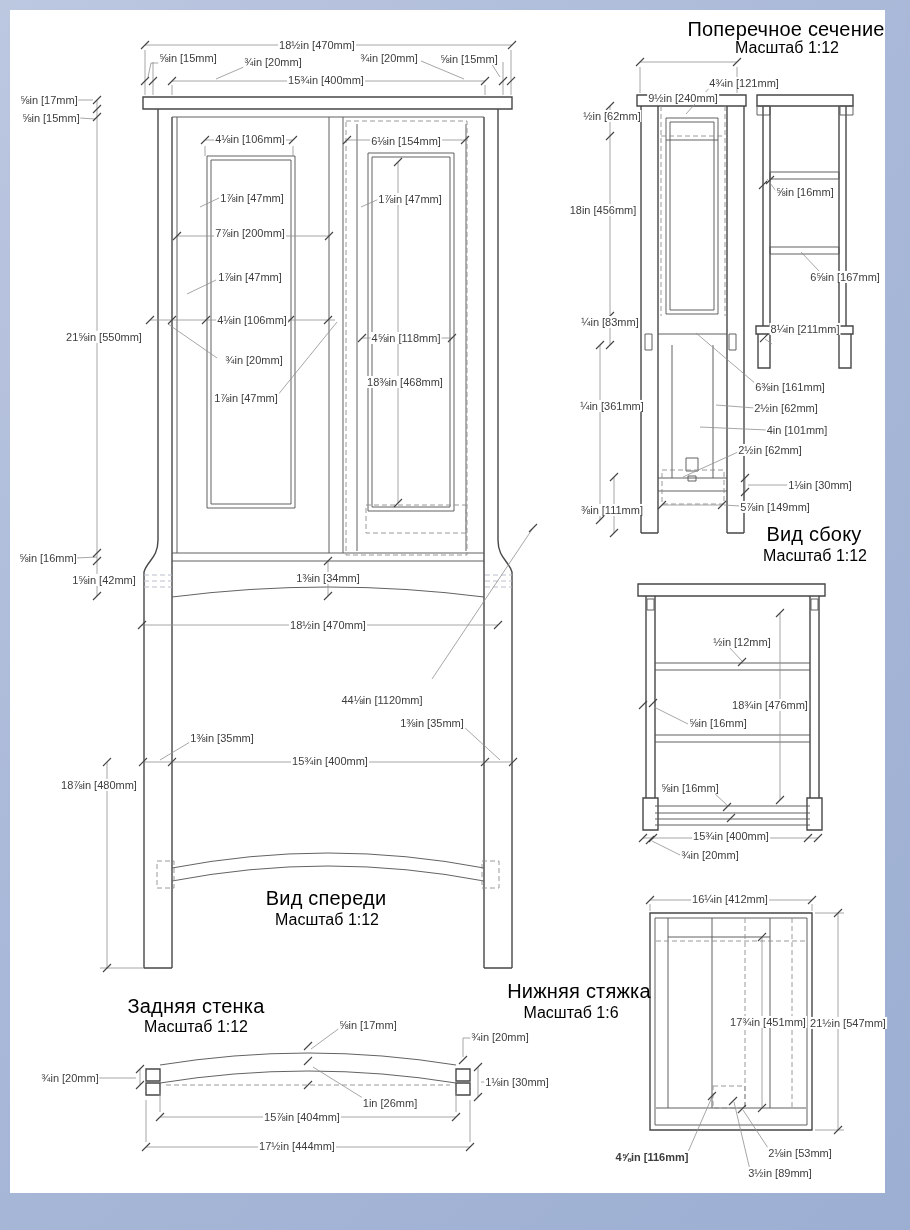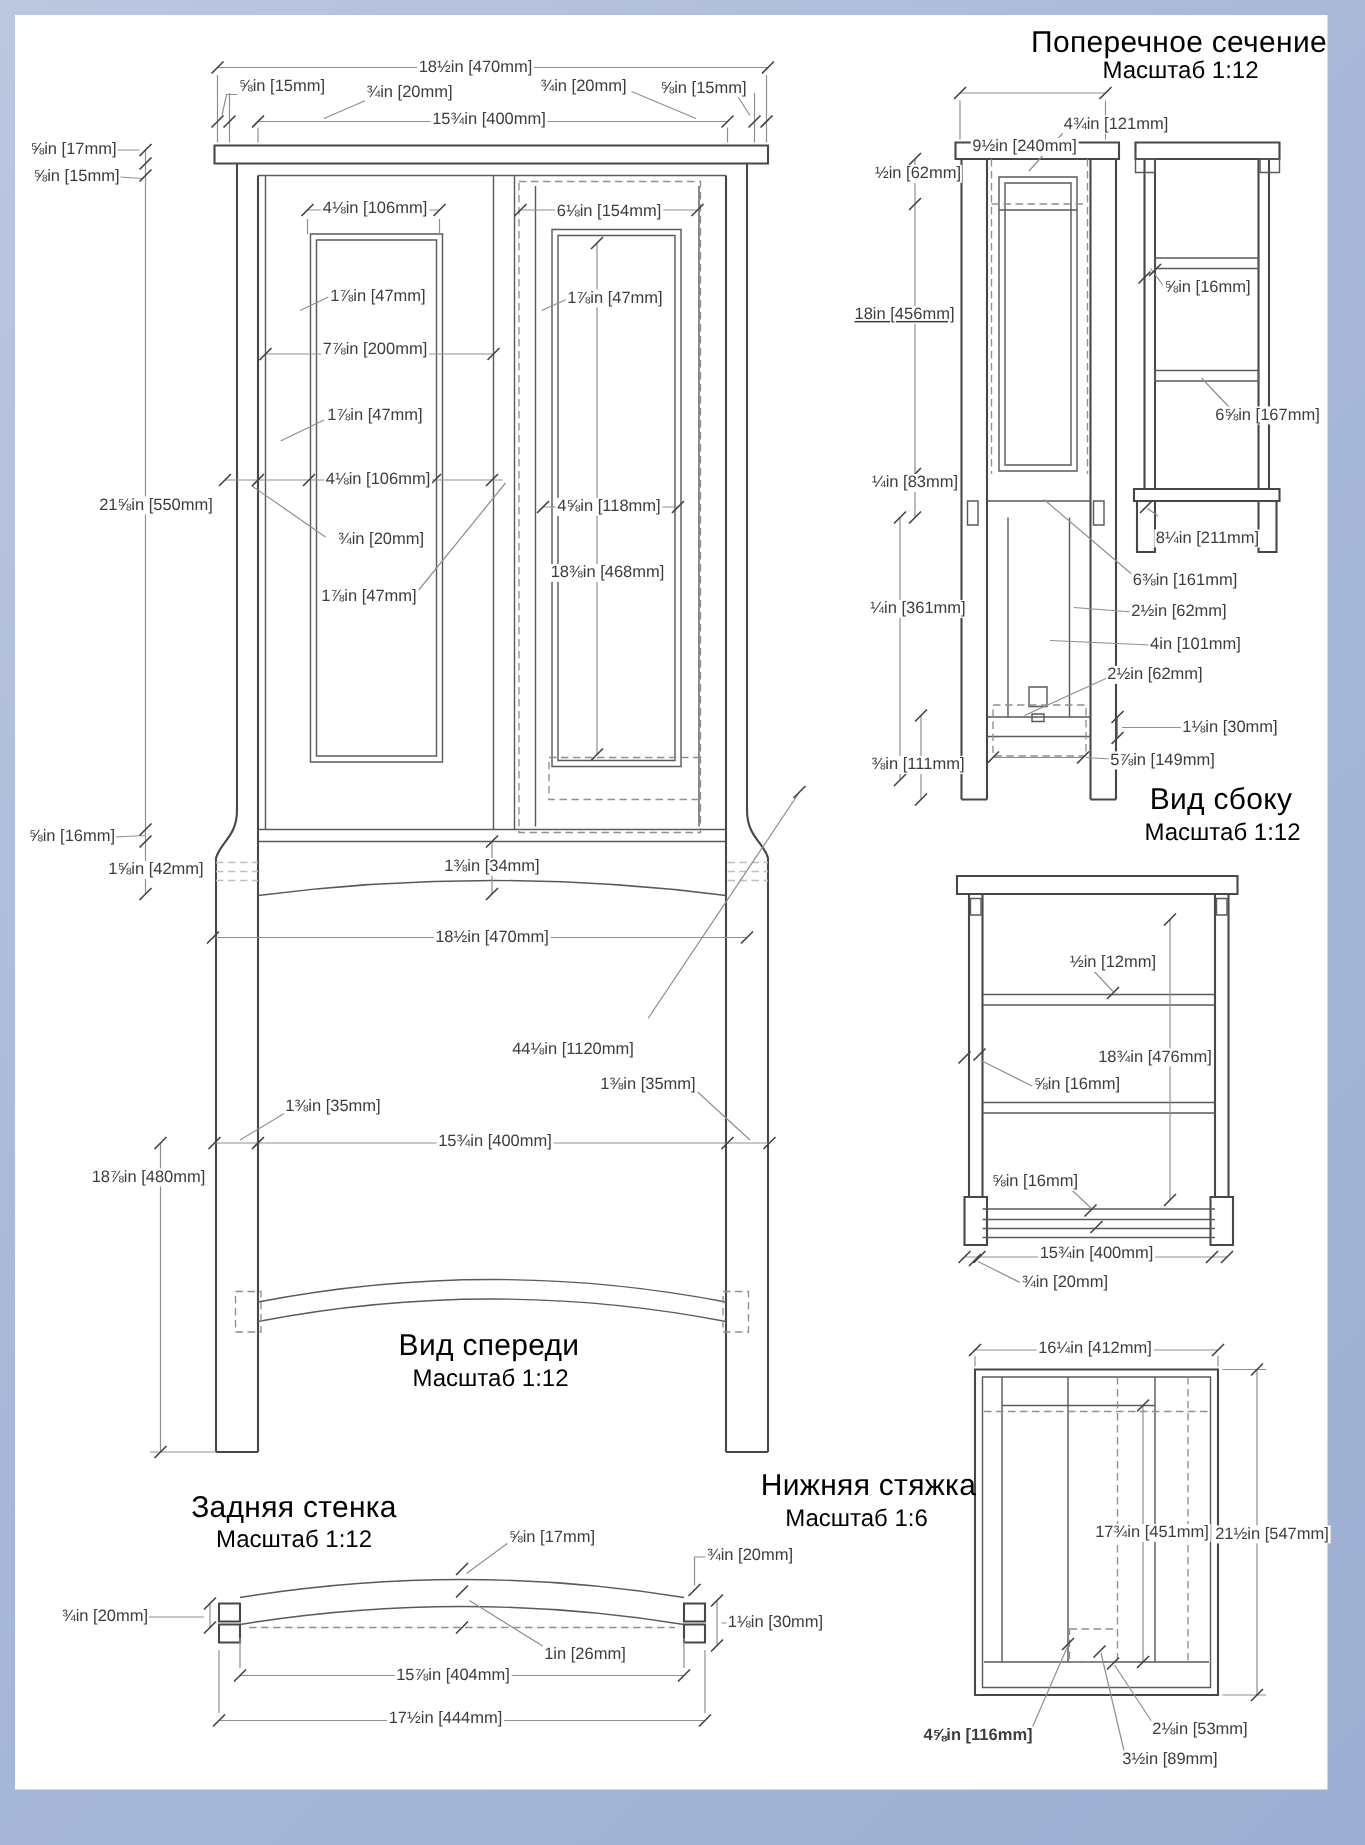--- a/index.html
+++ b/index.html
@@ -151,25 +151,25 @@
         M142,1151 L150,1143 M466,1151 L474,1143 M459,1064 L467,1056"></path>
     </g>
   </svg>
 
   <div id="label-layer">
       <div class="view-title" style="left: 786px; top: 29px;">Поперечное сечение</div>
       <div class="view-scale" style="left: 787px; top: 48px;">Масштаб 1:12</div>
       <div class="dim-label" style="left: 683px; top: 62px; margin-top: 36px;">9½in [240mm]</div>
       <div class="dim-label" style="left: 744px; top: 83px;">4¾in [121mm]</div>
       <div class="dim-label" style="left: 612px; top: 116px;">½in [62mm]</div>
-      <div class="dim-label" style="left: 603px; top: 210px; text-decoration: underline;">18in [456mm]</div>
+      <div class="dim-label" style="left: 603px; top: 210px;">18in [456mm]</div>
       <div class="dim-label" style="left: 805px; top: 192px;">⅝in [16mm]</div>
       <div class="dim-label" style="left: 845px; top: 277px;">6⅝in [167mm]</div>
       <div class="dim-label" style="left: 610px; top: 322px;">¼in [83mm]</div>
-      <div class="dim-label" style="left: 805px; top: 359px;">8¼in [211mm]</div>
+      <div class="dim-label" style="left: 805px; top: 329px;">8¼in [211mm]</div>
       <div class="dim-label" style="left: 790px; top: 387px;">6⅜in [161mm]</div>
       <div class="dim-label" style="left: 612px; top: 406px;">¼in [361mm]</div>
       <div class="dim-label" style="left: 786px; top: 408px;">2½in [62mm]</div>
       <div class="dim-label" style="left: 797px; top: 430px;">4in [101mm]</div>
       <div class="dim-label" style="left: 770px; top: 450px;">2½in [62mm]</div>
       <div class="dim-label" style="left: 820px; top: 485px;">1⅛in [30mm]</div>
       <div class="dim-label" style="left: 612px; top: 510px;">⅜in [111mm]</div>
       <div class="dim-label" style="left: 775px; top: 507px;">5⅞in [149mm]</div>
       <div class="view-title" style="left: 326px; top: 898px;">Вид спереди</div>
       <div class="view-scale" style="left: 327px; top: 920px;">Масштаб 1:12</div>

